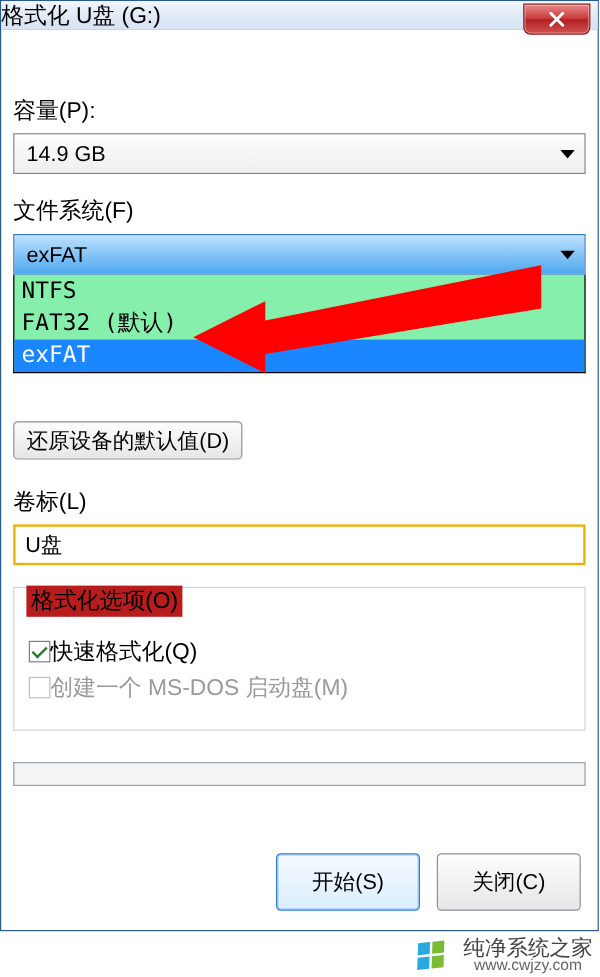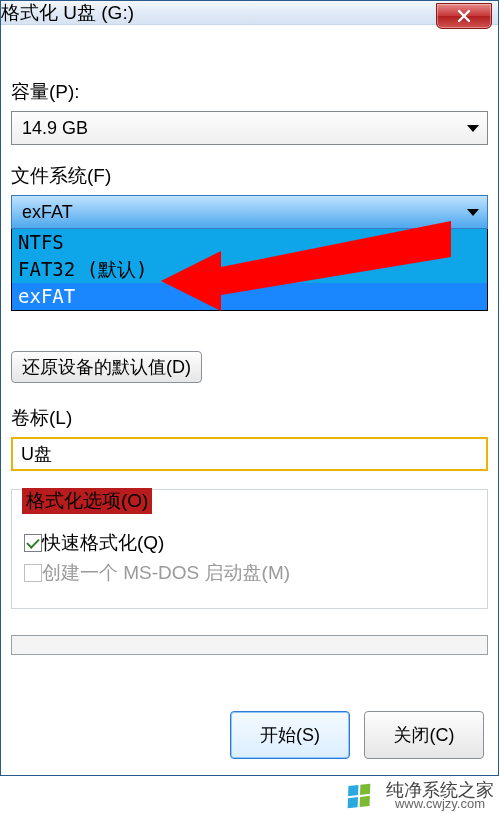--- a/index.html
+++ b/index.html
@@ -91,21 +91,21 @@
     width: 0; height: 0;
     border-left: 6px solid transparent;
     border-right: 6px solid transparent;
     border-top: 7px solid #000;
   }
 
   
   .dropdown {
     border: 1px solid #000;
     border-top: none;
-    background: #0ea5e9;
+    background: #86efac;
     font-family: "宋体","SimSun",monospace;
     font-size: 19px;
   }
   .dropdown .option {
     padding: 2px 6px;
     line-height: 23px;
     cursor: pointer;
   }
   .dropdown .option.sel {
     background: #1a86ff;

